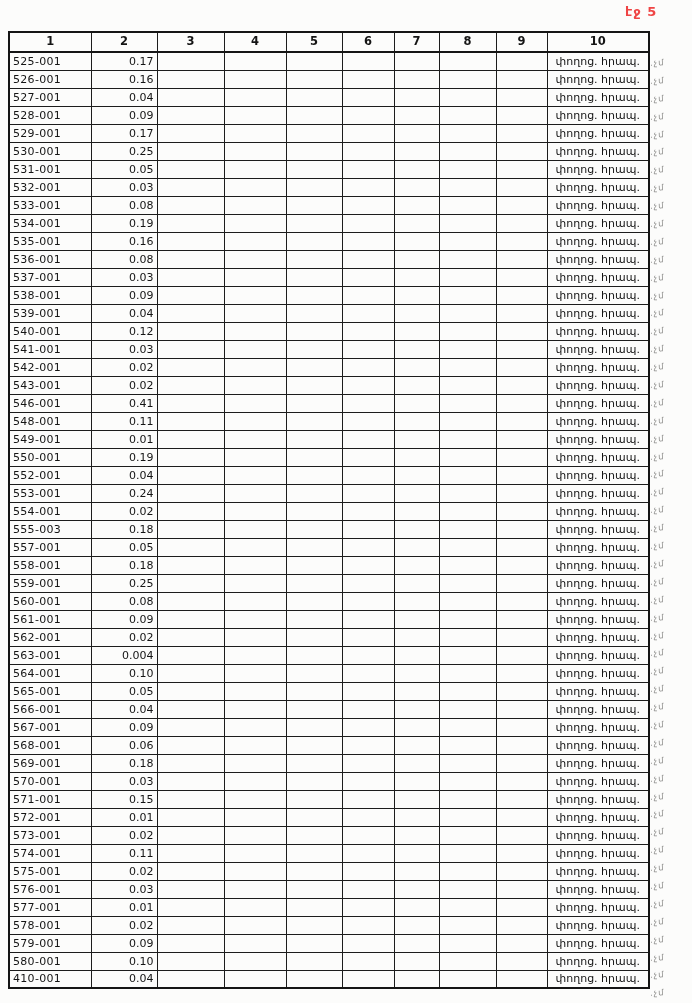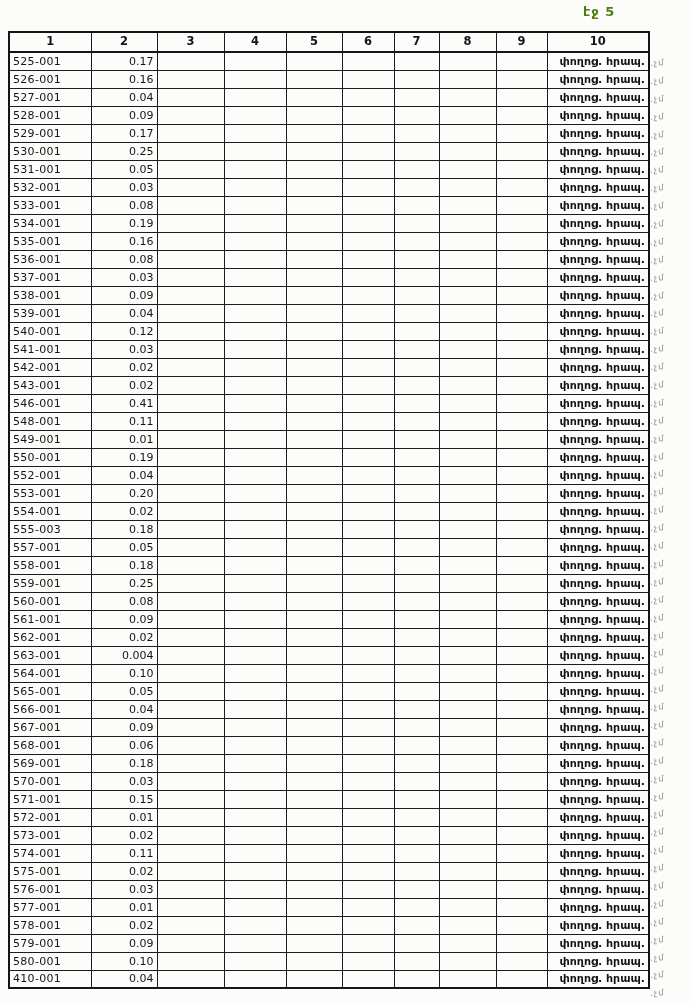--- a/index.html
+++ b/index.html
@@ -11,25 +11,25 @@
     height: 1003px;
     position: relative;
     background: #fcfcfb;
     font-family: "DejaVu Sans", "Liberation Sans", sans-serif;
     color: #141414;
     overflow: hidden;
   }
   .page-label {
     position: absolute;
     top: 4px;
-    left: 583px;
+    left: 625px;
     font-size: 13px;
     font-weight: bold;
     letter-spacing: 1px;
-    color: #4d7c0f;
+    color: #ef4444;
   }
   .scan-table-wrap {
     position: absolute;
     left: 8px;
     top: 31px;
   }
   table.scan-table {
     border-collapse: collapse;
     table-layout: fixed;
     width: 640px;
@@ -59,24 +59,24 @@
   td.cell-id {
     text-align: left;
     font-weight: 500;
     letter-spacing: 0.3px;
   }
   td.cell-value {
     text-align: right;
     font-weight: 500;
   }
   td.cell-note {
-    text-align: right;
+    text-align: center;
     padding-left: 4px;
     font-size: 10.5px;
-    font-weight: 700;
+    font-weight: 400;
   }
   td.cell-empty {
     
   }
   .margin-marks {
     position: absolute;
     left: 650px;
     top: 52px;
     width: 40px;
   }
@@ -407,21 +407,21 @@
           <td class="cell-empty"></td>
           <td class="cell-empty"></td>
           <td class="cell-empty"></td>
           <td class="cell-empty"></td>
           <td class="cell-empty"></td>
           <td class="cell-empty"></td>
           <td class="cell-note">փողոց. հրապ.</td>
         </tr>
         <tr>
           <td class="cell-id">553-001</td>
-          <td class="cell-value">0.20</td>
+          <td class="cell-value">0.24</td>
           <td class="cell-empty"></td>
           <td class="cell-empty"></td>
           <td class="cell-empty"></td>
           <td class="cell-empty"></td>
           <td class="cell-empty"></td>
           <td class="cell-empty"></td>
           <td class="cell-empty"></td>
           <td class="cell-note">փողոց. հրապ.</td>
         </tr>
         <tr>

